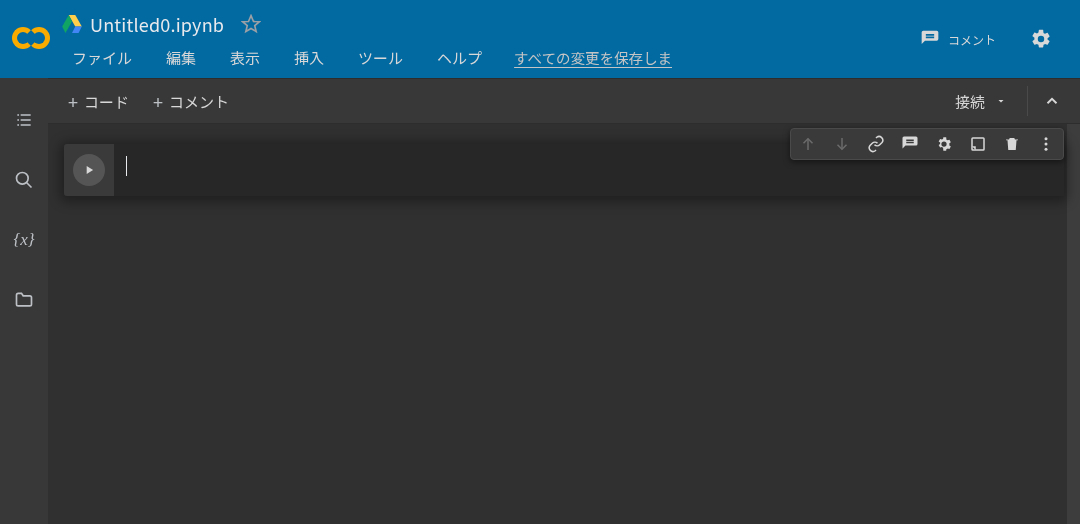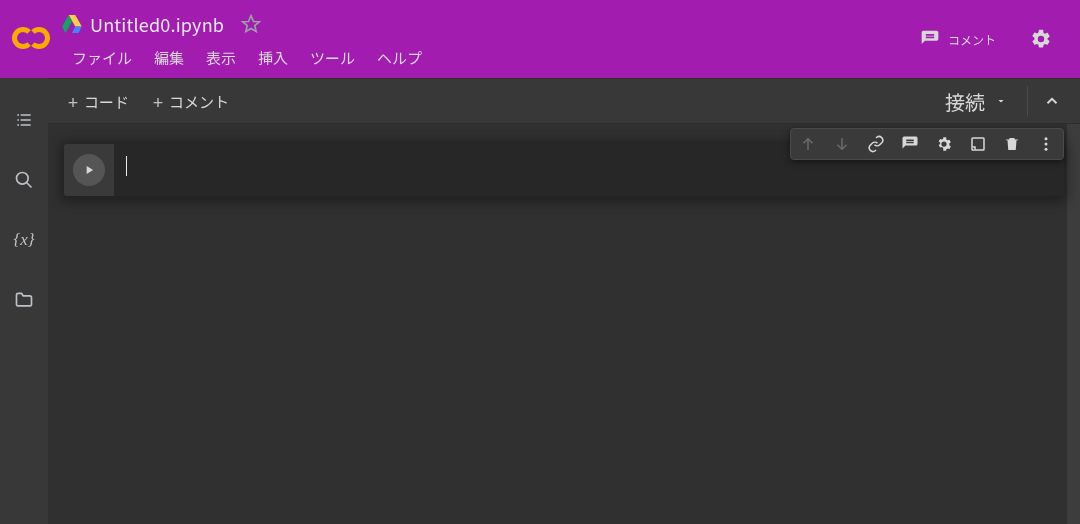--- a/index.html
+++ b/index.html
@@ -7,21 +7,21 @@
     width: 1080px; height: 524px; overflow: hidden;
     background: #383838; color: #d8d8d8;
     font-family: "Noto Sans JP", "Hiragino Kaku Gothic Pro", Arial, sans-serif;
     font-size: 14px;
   }
   svg { display: block; }
 
   
   .header {
     position: absolute; left: 0; top: 0; right: 0; height: 78px;
-    background: #a21caf;
+    background: #0369a1;
     display: flex; align-items: stretch;
   }
   .logo-slot {
     width: 62px; height: 78px;
     display: flex; align-items: center; justify-content: center;
   }
   .colab-logo { position: relative; width: 38px; height: 24px; }
   .ring {
     position: absolute; top: 0; width: 22px; height: 22px;
     border: 5px solid #f9ab00; border-radius: 50%;
@@ -32,21 +32,21 @@
   .header-main { flex: 1; display: flex; flex-direction: column; }
   .title-row {
     height: 40px; display: flex; align-items: center; padding-top: 8px;
   }
   .drive-icon { width: 20px; margin-right: 8px; }
   .doc-title { color: #e8eaed; font-size: 18px; letter-spacing: .2px; }
   .star-btn { margin-left: 14px; width: 26px; height: 26px;
     display: flex; align-items: center; justify-content: center;
     color: #9aa0a6; cursor: pointer; border-radius: 50%; }
 
-  .menu-row { height: 34px; display: flex; align-items: center; gap: 2px; }
+  .menu-row { height: 34px; display: flex; align-items: center; gap: 14px; }
   .menu-item {
     padding: 4px 10px; color: #d8d8d8; font-size: 15px;
     border-radius: 3px; cursor: pointer;
   }
   .save-status {
     margin-left: 8px; color: #c5c5c5; font-size: 14.5px;
     text-decoration: underline; text-underline-offset: 3px; cursor: pointer;
   }
 
   .header-right {
@@ -88,21 +88,21 @@
   .chip {
     display: flex; align-items: center; gap: 6px;
     padding: 4px 12px; color: #d8d8d8; cursor: pointer;
     border-radius: 4px; font-size: 15px;
   }
   .plus { font-size: 18px; line-height: 1; color: #bdc1c6; }
   .toolbar-spacer { flex: 1; }
   .connect {
     display: flex; align-items: center; gap: 10px;
     padding: 4px 10px; color: #d8d8d8; cursor: pointer; border-radius: 4px;
-    font-size: 20px;
+    font-size: 15px;
   }
   .divider { width: 1px; height: 30px; background: #4a4a4a; margin: 0 4px 0 10px; }
   .collapse-btn {
     width: 40px; height: 40px; border-radius: 4px;
     display:flex;align-items:center;justify-content:center; cursor:pointer; color:#d8d8d8;
   }
 
   
   .nb-area {
     position: absolute; left: 48px; right: 0; top: 124px; bottom: 0;
@@ -179,20 +179,21 @@
         </svg>
       </span>
     </div>
     <div class="menu-row">
       <span class="menu-item">ファイル</span>
       <span class="menu-item">編集</span>
       <span class="menu-item">表示</span>
       <span class="menu-item">挿入</span>
       <span class="menu-item">ツール</span>
       <span class="menu-item">ヘルプ</span>
+      <span class="save-status">すべての変更を保存しま</span>
     </div>
   </div>
 
   <div class="header-right">
     <span class="hdr-btn">
       <svg width="20" height="20" viewBox="0 0 24 24" fill="#d8d8d8">
         <path d="M20 2H4a2 2 0 0 0-2 2v14l4-4h14a2 2 0 0 0 2-2V4a2 2 0 0 0-2-2zM7 9h10v2H7V9zm0-3h10v2H7V6z"></path>
       </svg>
       <span>コメント</span>
     </span>

